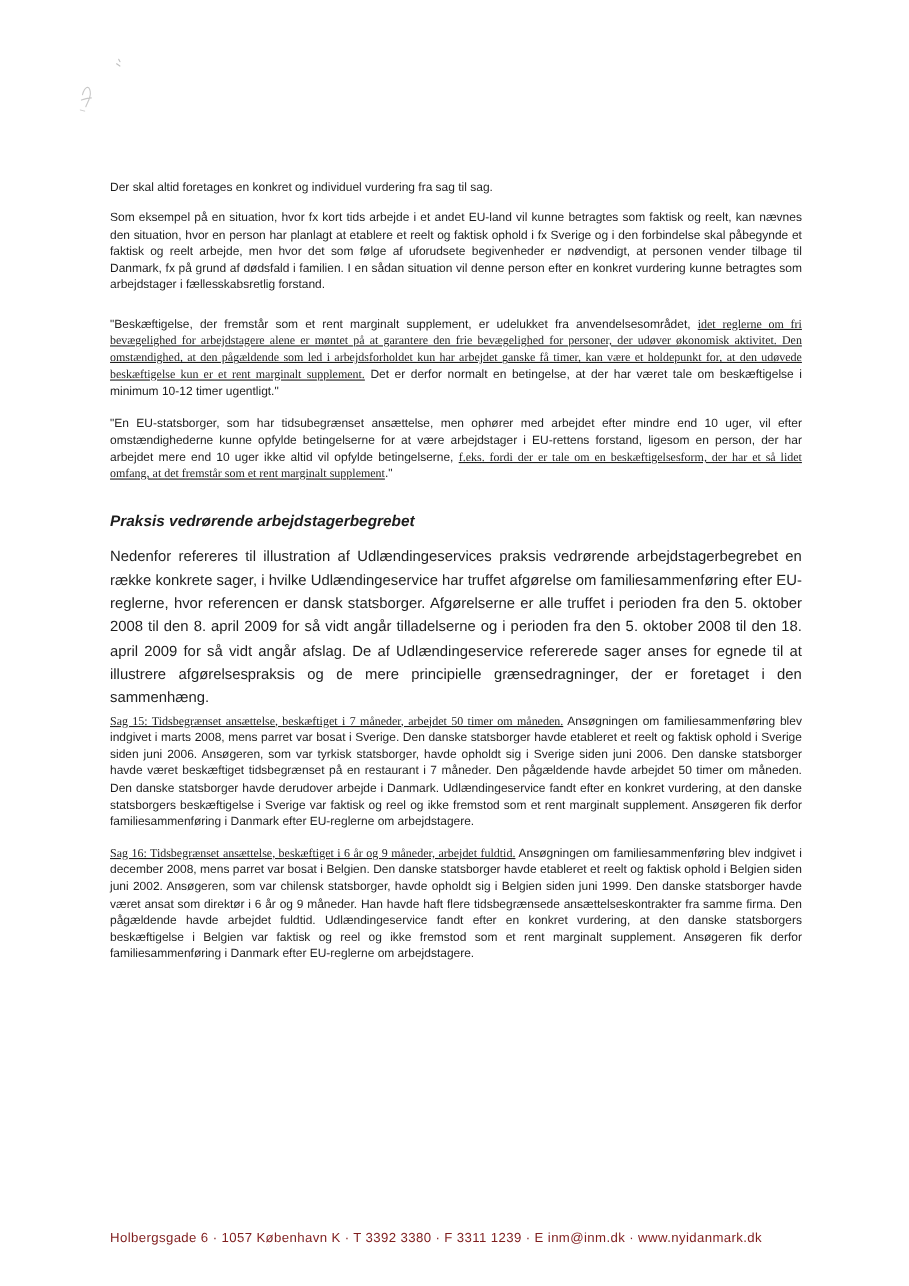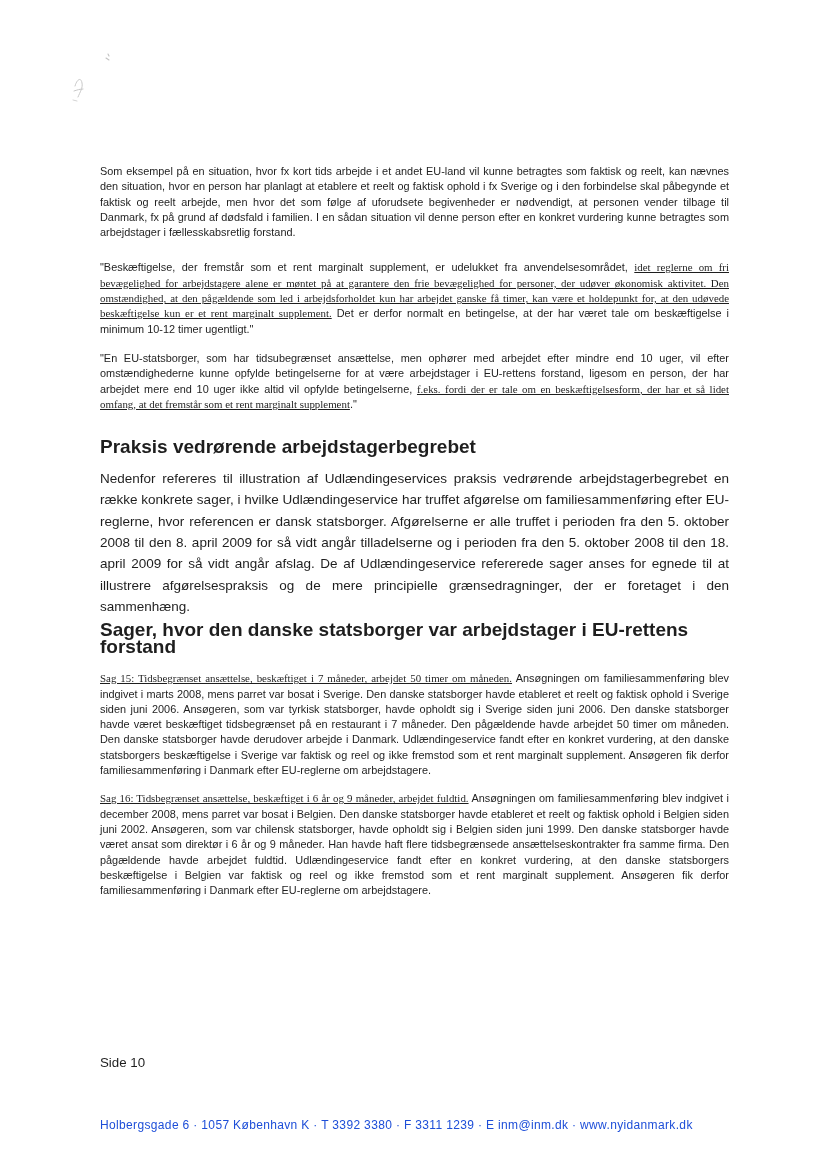--- a/index.html
+++ b/index.html
@@ -22,21 +22,22 @@
     font-size: 10.9px;
     line-height: 15.3px;
     text-align: justify;
   }
   .medium {
     font-size: 13.5px;
     line-height: 21.3px;
     text-align: justify;
   }
   .heading-italic {
-    font-size: 19px;
+    font-size: 14px;
+    font-style: italic;
     line-height: 17px;
   }
   .u { text-decoration: underline; font-family: Liberation Serif, serif; }
   .mb10 { margin-bottom: 20px; }
   .mb12 { margin-bottom: 12px; }
   .mb13 { margin-bottom: 13px; }
   .mb14 { margin-bottom: 14px; }
   .mb16 { margin-bottom: 16px; }
   .mb18 { margin-bottom: 4px; }
   .mb26 { margin-bottom: 26px; }
@@ -44,21 +45,21 @@
   .page-number {
     font-size: 13.3px;
     line-height: 17px;
   }
   .footer-line {
     margin-top: 47px;
     font-size: 12px;
     line-height: 15px;
     letter-spacing: 0.35px;
     white-space: nowrap;
-    color: #1d4ed8;
+    color: #7f1d1d;
   }
   .scan-artifact {
     position: absolute;
     left: 66px;
     top: 48px;
     width: 64px;
     height: 64px;
     opacity: 0.55;
     pointer-events: none;
   }
@@ -67,37 +68,36 @@
 <body>
 
 <svg class="scan-artifact" viewBox="0 0 64 64" aria-hidden="true">
   <path d="M40,10 l3,2 m-1,-6 l1,2" stroke="#8f8f8f" stroke-width="1.1" fill="none" stroke-linecap="round"></path>
   <path d="M9,38 c2,-7 6,-9 7,-3 c1,5 -2,9 -4,14 m-4,-6 c3,-1 6,-2 9,-2" stroke="#9a9a9a" stroke-width="1" fill="none" stroke-linecap="round"></path>
   <path d="M7,52 l4,1" stroke="#a8a8a8" stroke-width="0.9" fill="none" stroke-linecap="round"></path>
 </svg>
 
 <div class="page">
 
+  <p class="small mb12">Der skal altid foretages en konkret og individuel vurdering fra sag til sag.</p>
 
   <p class="small mb10">Som eksempel på en situation, hvor fx kort tids arbejde i et andet EU-land vil kunne betragtes som faktisk og reelt, kan nævnes den situation, hvor en person har planlagt at etablere et reelt og faktisk ophold i fx Sverige og i den forbindelse skal påbegynde et faktisk og reelt arbejde, men hvor det som følge af uforudsete begivenheder er nødvendigt, at personen vender tilbage til Danmark, fx på grund af dødsfald i familien. I en sådan situation vil denne person efter en konkret vurdering kunne betragtes som arbejdstager i fællesskabsretlig forstand.</p>
 
 
   <p class="small mb14"><span>"Beskæftigelse, der fremstår som et rent marginalt supplement, er udelukket fra anvendelsesområdet, </span><span class="u">idet reglerne om fri bevægelighed for arbejdstagere alene er møntet på at garantere den frie bevægelighed for personer, der udøver økonomisk aktivitet. Den omstændighed, at den pågældende som led i arbejdsforholdet kun har arbejdet ganske få timer, kan være et holdepunkt for, at den udøvede beskæftigelse kun er et rent marginalt supplement.</span><span> Det er derfor normalt en betingelse, at der har været tale om beskæftigelse i minimum 10-12 timer ugentligt."</span></p>
 
   <p class="small mb26"><span>"En EU-statsborger, som har tidsubegrænset ansættelse, men ophører med arbejdet efter mindre end 10 uger, vil efter omstændighederne kunne opfylde betingelserne for at være arbejdstager i EU-rettens forstand, ligesom en person, der har arbejdet mere end 10 uger ikke altid vil opfylde betingelserne, </span><span class="u">f.eks. fordi der er tale om en beskæftigelsesform, der har et så lidet omfang, at det fremstår som et rent marginalt supplement</span><span>."</span></p>
 
   <h3 class="heading-italic mb13">Praksis vedrørende arbejdstagerbegrebet</h3>
 
   <p class="medium mb18">Nedenfor refereres til illustration af Udlændingeservices praksis vedrørende arbejdstagerbegrebet en række konkrete sager, i hvilke Udlændingeservice har truffet afgørelse om familiesammenføring efter EU-reglerne, hvor referencen er dansk statsborger. Afgørelserne er alle truffet i perioden fra den 5. oktober 2008 til den 8. april 2009 for så vidt angår tilladelserne og i perioden fra den 5. oktober 2008 til den 18. april 2009 for så vidt angår afslag. De af Udlændingeservice refererede sager anses for egnede til at illustrere afgørelsespraksis og de mere principielle grænsedragninger, der er foretaget i den sammenhæng.</p>
 
-  <h3 class="heading-italic mb16">Sager, hvor den danske statsborger var arbejdstager i EU-rettens forstand</h3>
 
   <p class="small mb13"><span class="u">Sag 15: Tidsbegrænset ansættelse, beskæftiget i 7 måneder, arbejdet 50 timer om måneden.</span><span> Ansøgningen om familiesammenføring blev indgivet i marts 2008, mens parret var bosat i Sverige. Den danske statsborger havde etableret et reelt og faktisk ophold i Sverige siden juni 2006. Ansøgeren, som var tyrkisk statsborger, havde opholdt sig i Sverige siden juni 2006. Den danske statsborger havde været beskæftiget tidsbegrænset på en restaurant i 7 måneder. Den pågældende havde arbejdet 50 timer om måneden. Den danske statsborger havde derudover arbejde i Danmark. Udlændingeservice fandt efter en konkret vurdering, at den danske statsborgers beskæftigelse i Sverige var faktisk og reel og ikke fremstod som et rent marginalt supplement. Ansøgeren fik derfor familiesammenføring i Danmark efter EU-reglerne om arbejdstagere.</span></p>
 
   <p class="small"><span class="u">Sag 16: Tidsbegrænset ansættelse, beskæftiget i 6 år og 9 måneder, arbejdet fuldtid.</span><span> Ansøgningen om familiesammenføring blev indgivet i december 2008, mens parret var bosat i Belgien. Den danske statsborger havde etableret et reelt og faktisk ophold i Belgien siden juni 2002. Ansøgeren, som var chilensk statsborger, havde opholdt sig i Belgien siden juni 1999. Den danske statsborger havde været ansat som direktør i 6 år og 9 måneder. Han havde haft flere tidsbegrænsede ansættelseskontrakter fra samme firma. Den pågældende havde arbejdet fuldtid. Udlændingeservice fandt efter en konkret vurdering, at den danske statsborgers beskæftigelse i Belgien var faktisk og reel og ikke fremstod som et rent marginalt supplement. Ansøgeren fik derfor familiesammenføring i Danmark efter EU-reglerne om arbejdstagere.</span></p>
 
   <div class="spacer"></div>
 
-  <div class="page-number">Side 10</div>
 
   <div class="footer-line">Holbergsgade 6 · 1057 København K · T 3392 3380 · F 3311 1239 · E inm@inm.dk · www.nyidanmark.dk</div>
 
 </div>
 
 </body></html>

